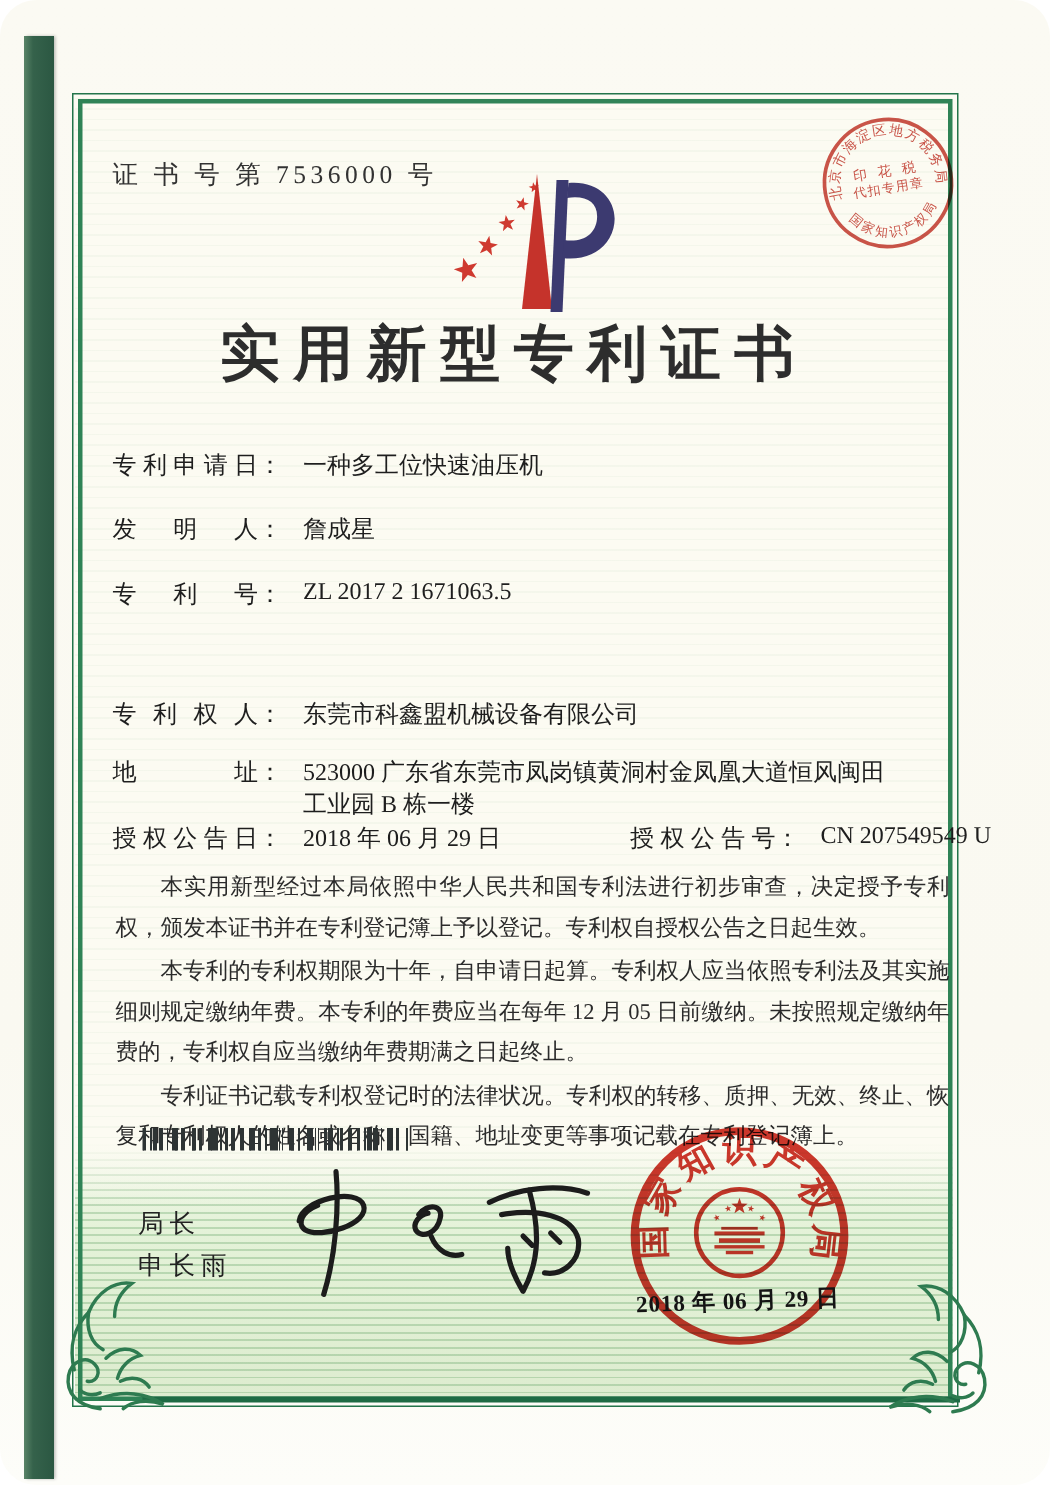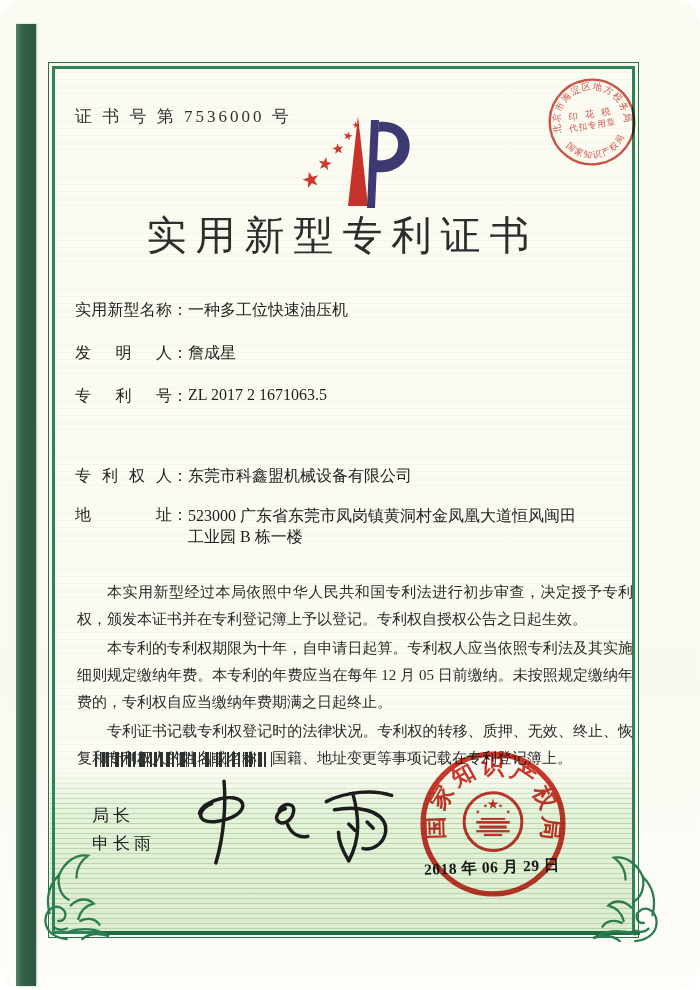--- a/index.html
+++ b/index.html
@@ -16,26 +16,26 @@
   .wave-band{position:absolute;left:50px;top:762px;width:585px;height:172px;
     background:
       repeating-linear-gradient(0deg,rgba(88,156,92,.30) 0 1.2px,rgba(0,0,0,0) 1.2px 5px),
       linear-gradient(180deg,#f1f7e8 0%,#e4f2d8 35%,#ddeccf 100%);}
   .wave-band::before{content:"";position:absolute;left:0;top:0;width:100%;height:42px;
     background:linear-gradient(180deg,#fcfbf2 0%,rgba(252,251,242,0) 100%);}
   .bottom-rule{position:absolute;left:95px;top:931px;width:545px;height:4px;background:#1e6b44;}
   
   .cert-no{position:absolute;left:75px;top:105px;font-size:17px;letter-spacing:3px;color:#323232;}
   .logo{position:absolute;left:295px;top:116px;width:120px;height:95px;}
-  .title{position:absolute;left:48px;top:208px;width:589px;text-align:center;font-size:40px;font-weight:400;color:#2d2d2d;letter-spacing:9px;padding-left:0;box-sizing:border-box;}
+  .title{position:absolute;left:48px;top:208px;width:589px;text-align:center;font-size:40px;font-weight:700;color:#2d2d2d;letter-spacing:9px;padding-left:0;box-sizing:border-box;}
   
   .row{position:absolute;left:75px;font-size:16px;color:#1e1e1e;white-space:nowrap;}
   .lbl{display:inline-block;width:97px;text-align:justify;text-align-last:justify;vertical-align:top;}
   .colon{display:inline-block;vertical-align:top;}
-  .val{display:inline-block;vertical-align:top;}
+  .val{display:inline-block;margin-left:14px;vertical-align:top;}
   .val.wrap{white-space:normal;width:402px;line-height:21px;}
   .pair2{position:absolute;left:345px;top:0;}
   
   .body-text{position:absolute;left:75px;top:577px;width:560px;font-size:15px;line-height:27px;color:#2b2b2b;text-align:justify;}
   .body-text p{margin:2px;text-indent:2em;}
   
   .barcode{position:absolute;left:95px;top:752px;width:177px;height:15px;
     background:
       repeating-linear-gradient(90deg,#2e3434 0 2px,rgba(0,0,0,0) 2px 5px,#2e3434 5px 6px,rgba(0,0,0,0) 6px 11px),
       repeating-linear-gradient(90deg,#2e3434 0 1px,rgba(0,0,0,0) 1px 7px,#2e3434 7px 10px,rgba(0,0,0,0) 10px 13px);}
@@ -109,33 +109,37 @@
       <use href="#star" transform="translate(61,9) scale(0.36) rotate(-10)"></use>
     </g>
     <polygon points="63,0 73,90 53,90" fill="#c5332b"></polygon>
     <polygon points="76,4 84,4 80,92 72,92" fill="#3c3a70"></polygon>
     <path d="M84,6 C106,4 118,20 114,36 C110,52 94,58 80,56 L81,44 C94,46 102,40 103,30 C104,19 96,14 83,16 Z" fill="#3c3a70"></path>
   </svg>
 
   <div class="title">实用新型专利证书</div>
 
   <div class="row" style="top:300px">
-    <span class="lbl">实用新型名称</span><span class="colon">：</span><span class="val">一种多工位快速油压机</span>
+    <span class="lbl">专利申请日</span><span class="colon">：</span><span class="val">一种多工位快速油压机</span>
   </div>
   <div class="row" style="top:343px">
     <span class="lbl">发明人</span><span class="colon">：</span><span class="val">詹成星</span>
   </div>
   <div class="row" style="top:386px">
     <span class="lbl">专利号</span><span class="colon">：</span><span class="val">ZL 2017 2 1671063.5</span>
   </div>
   <div class="row" style="top:466px">
     <span class="lbl">专利权人</span><span class="colon">：</span><span class="val">东莞市科鑫盟机械设备有限公司</span>
   </div>
   <div class="row" style="top:505px">
     <span class="lbl">地址</span><span class="colon">：</span><span class="val wrap">523000 广东省东莞市凤岗镇黄洞村金凤凰大道恒风闽田工业园 B 栋一楼</span>
+  </div>
+  <div class="row" style="top:549px">
+    <span class="lbl">授权公告日</span><span class="colon">：</span><span class="val">2018 年 06 月 29 日</span>
+    <span class="pair2"><span class="lbl">授权公告号</span><span class="colon">：</span><span class="val">CN 207549549 U</span></span>
   </div>
 
   <div class="body-text">
     <p>本实用新型经过本局依照中华人民共和国专利法进行初步审查，决定授予专利权，颁发本证书并在专利登记簿上予以登记。专利权自授权公告之日起生效。</p>
     <p>本专利的专利权期限为十年，自申请日起算。专利权人应当依照专利法及其实施细则规定缴纳年费。本专利的年费应当在每年 12 月 05 日前缴纳。未按照规定缴纳年费的，专利权自应当缴纳年费期满之日起终止。</p>
     <p>专利证书记载专利权登记时的法律状况。专利权的转移、质押、无效、终止、恢复和专利权人的姓名或名称、国籍、地址变更等事项记载在专利登记簿上。</p>
   </div>
 
   <div class="barcode"></div>
 

